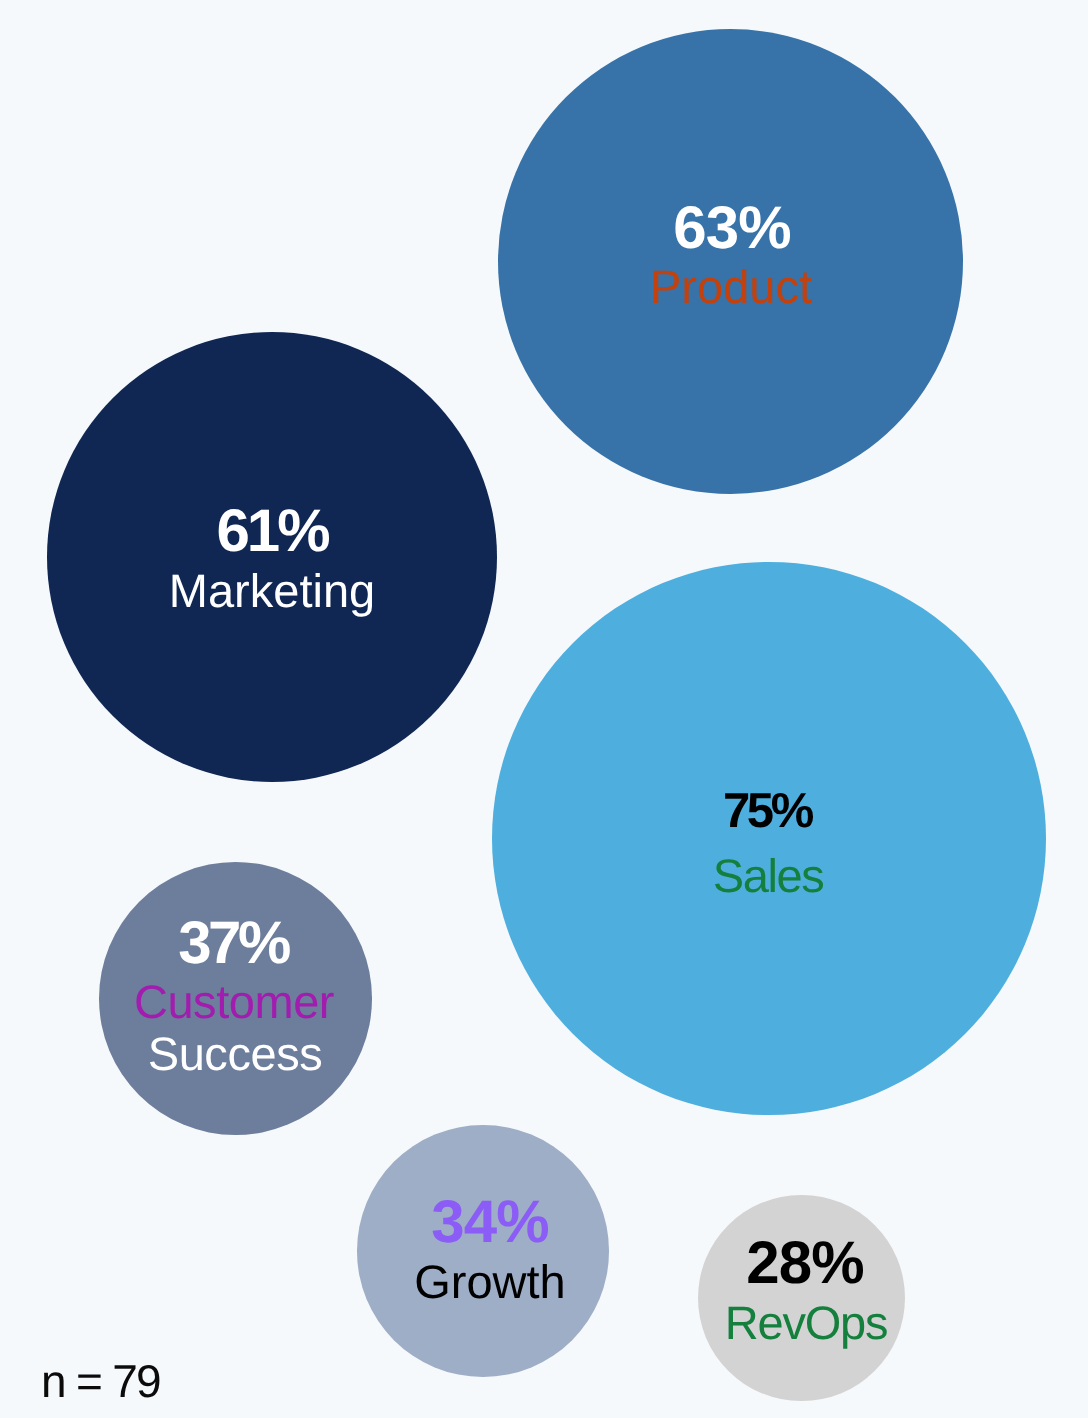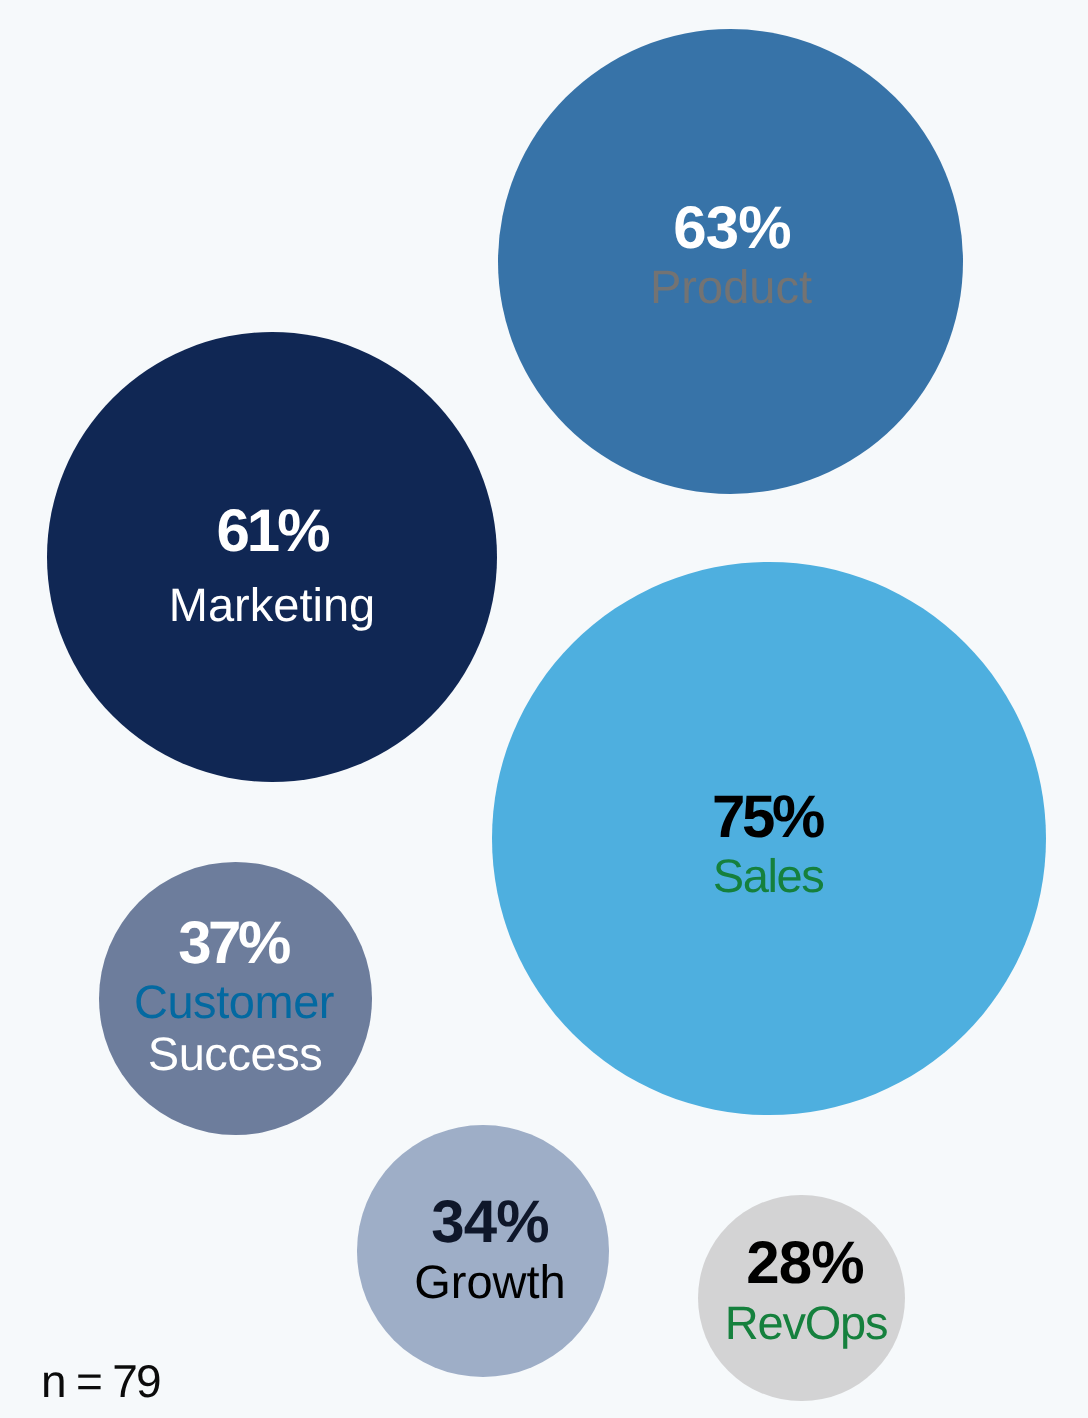--- a/index.html
+++ b/index.html
@@ -49,37 +49,37 @@
     color: #0b0b0b;
   }
 </style>
 </head>
 <body style="background: rgb(246, 249, 251);">
 
 <div class="chart" style="background: rgb(246, 249, 251);">
 
   <div class="bubble" style="left: 498.3px; top: 28.7px; width: 465px; height: 465px; background: rgb(55, 115, 168);"></div>
   <div class="btext pct" style="font-size: 60px; letter-spacing: -0.9px; color: rgb(255, 255, 255); left: 732.1px; top: 198.07px;">63%</div>
-  <div class="btext label" style="font-size: 47px; letter-spacing: 0px; color: #737373; left: 730.7px; top: 263.327px;">Product</div>
+  <div class="btext label" style="font-size: 47px; letter-spacing: 0px; color: #c2410c; left: 730.7px; top: 263.327px;">Product</div>
 
   <div class="bubble" style="left: 47.1px; top: 331.5px; width: 450.4px; height: 450.4px; background: rgb(16, 39, 84);"></div>
   <div class="btext pct" style="font-size: 60px; letter-spacing: -3px; color: rgb(255, 255, 255); left: 271.8px; top: 501.27px; text-align: right;">61%</div>
-  <div class="btext label" style="font-size: 47px; letter-spacing: 0px; color: rgb(255, 255, 255); left: 271.6px; top: 581px;">Marketing</div>
+  <div class="btext label" style="font-size: 47px; letter-spacing: 0px; color: rgb(255, 255, 255); left: 271.6px; top: 567px;">Marketing</div>
 
   <div class="bubble" style="left: 491.9px; top: 561.6px; width: 553.8px; height: 553.8px; background: rgb(78, 175, 223);"></div>
-  <div class="btext pct" style="font-size: 60px; letter-spacing: -3.3px; color: rgb(0, 0, 0); left: 767px; top: 786.77px;">75%</div>
+  <div class="btext pct" style="font-size: 49px; letter-spacing: -3.3px; color: rgb(0, 0, 0); left: 767px; top: 786.77px;">75%</div>
   <div class="btext label" style="font-size: 47px; letter-spacing: -1.4px; color: #15803d; left: 768.3px; top: 851.826px;">Sales</div>
 
   <div class="bubble" style="left: 98.5px; top: 861.6px; width: 273.6px; height: 273.6px; background: rgb(109, 125, 156);"></div>
   <div class="btext pct" style="font-size: 60px; letter-spacing: -3.5px; color: rgb(255, 255, 255); left: 233.1px; top: 913.07px;">37%</div>
-  <div class="btext label" style="font-size: 47px; letter-spacing: -0.45px; color: #0369a1; left: 233.6px; top: 978.026px;">Customer</div>
+  <div class="btext label" style="font-size: 47px; letter-spacing: -0.45px; color: #a21caf; left: 233.6px; top: 978.026px;">Customer</div>
   <div class="btext label" style="font-size: 47px; letter-spacing: -0.45px; color: rgb(255, 255, 255); left: 235.1px; top: 1030.13px;">Success</div>
 
   <div class="bubble" style="left: 357.4px; top: 1125.3px; width: 251.6px; height: 251.6px; background: rgb(158, 174, 199);"></div>
-  <div class="btext pct" style="font-size: 60px; letter-spacing: -0.9px; color: #0f172a; left: 489.6px; top: 1191.77px;">34%</div>
+  <div class="btext pct" style="font-size: 60px; letter-spacing: -0.9px; color: #8b5cf6; left: 489.6px; top: 1191.77px;">34%</div>
   <div class="btext label" style="font-size: 47px; letter-spacing: 0px; color: rgb(0, 0, 0); left: 489.5px; top: 1257.53px;">Growth</div>
 
   <div class="bubble" style="left: 698.4px; top: 1194.5px; width: 206.6px; height: 206.6px; background: rgb(211, 211, 212);"></div>
   <div class="btext pct" style="font-size: 60px; letter-spacing: -0.9px; color: rgb(0, 0, 0); left: 805px; top: 1232.57px;">28%</div>
   <div class="btext label" style="font-size: 47px; letter-spacing: -1.2px; color: #15803d; left: 805.8px; top: 1298.53px;">RevOps</div>
 
   <div class="footnote" style="left: 41.3px; font-size: 46px; letter-spacing: -1.7px; top: 1358.18px;">n = 79</div>
 
 </div>
 

